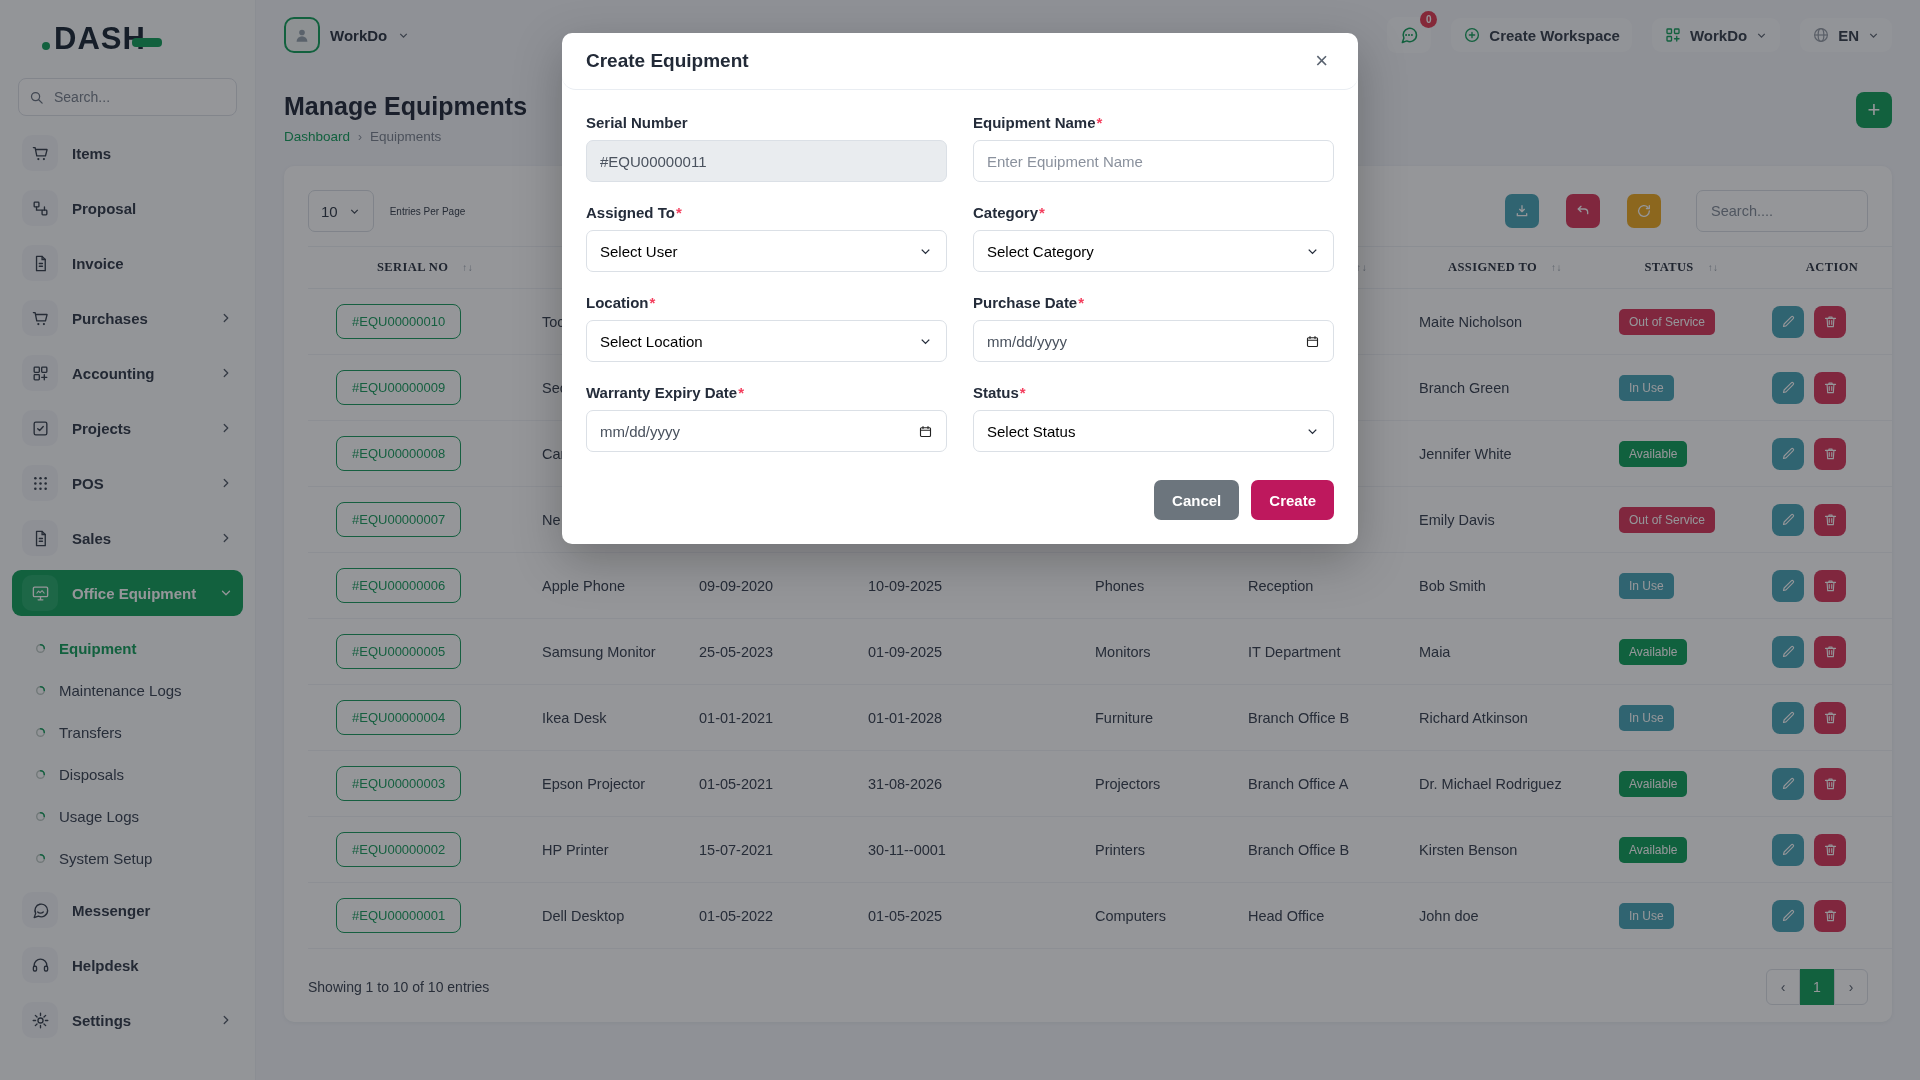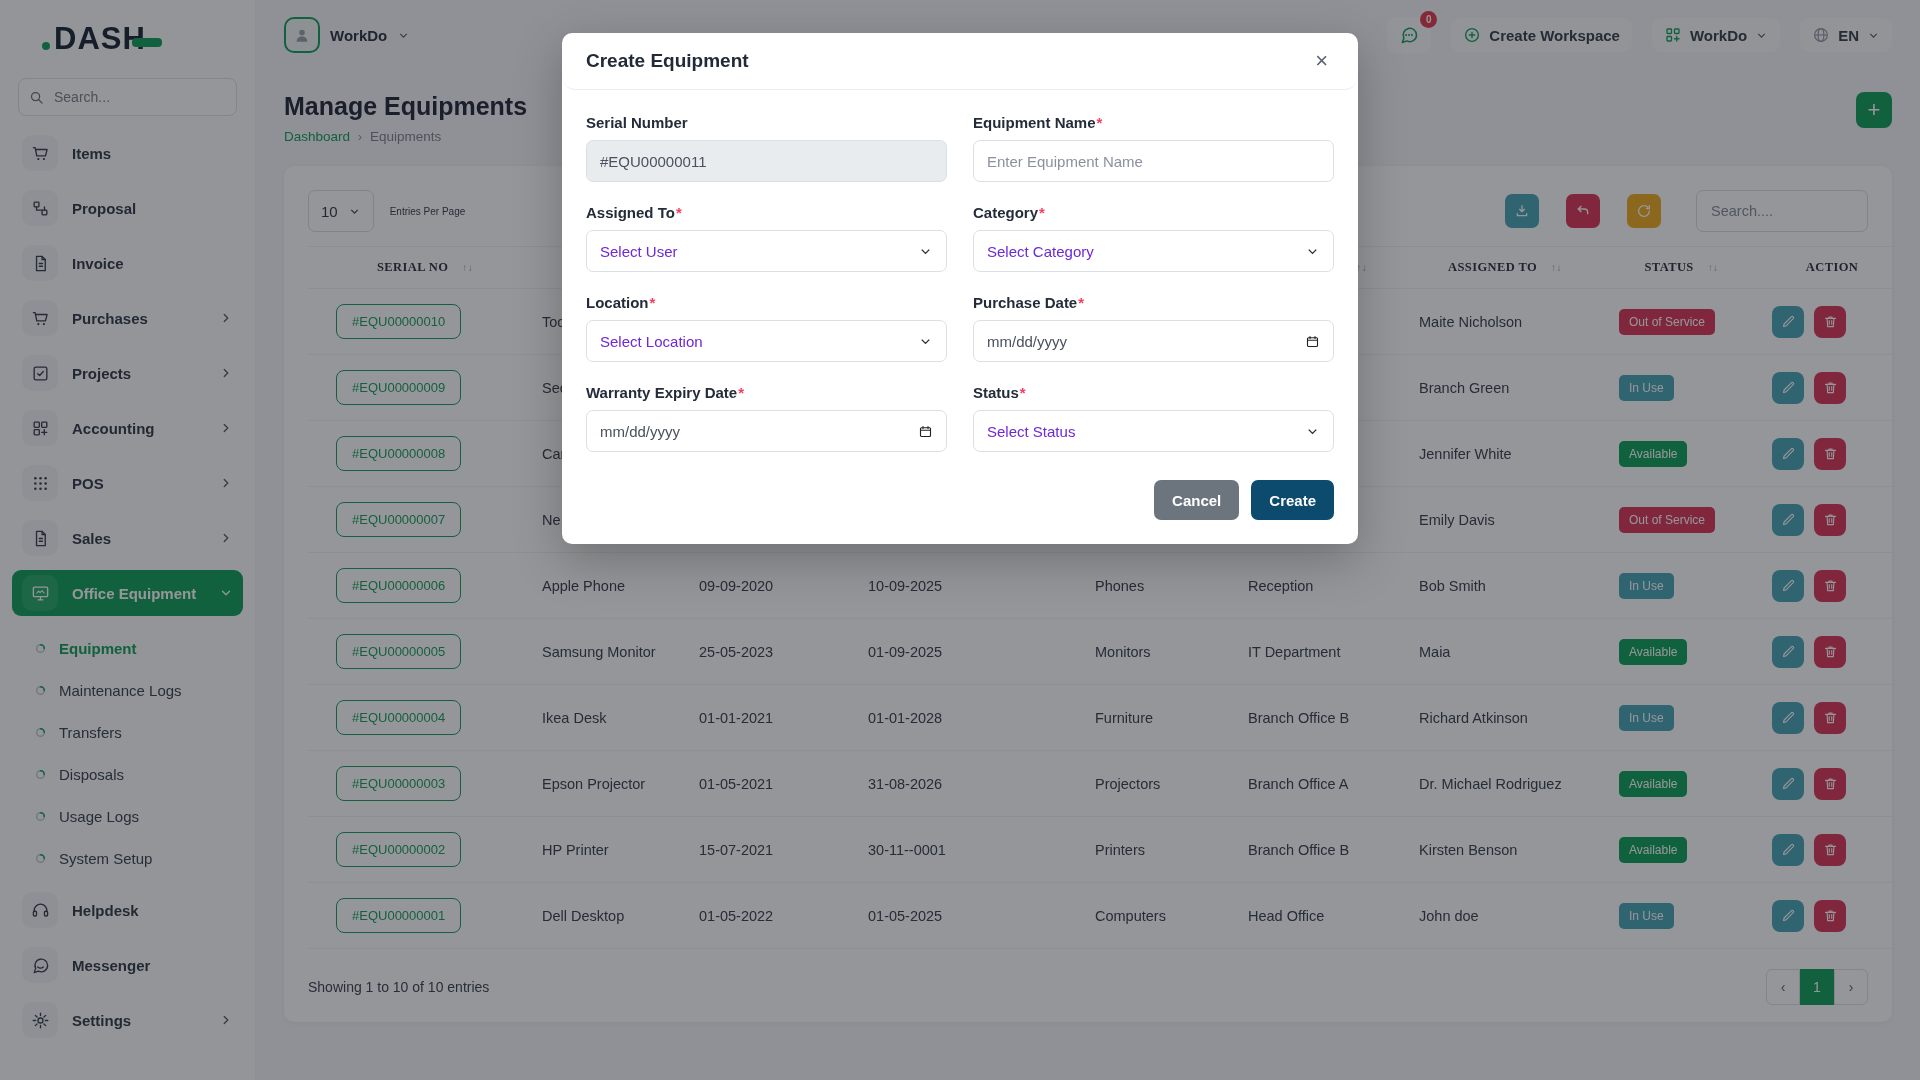--- a/index.html
+++ b/index.html
@@ -107,34 +107,34 @@
   .modal{position:fixed;left:562px;top:33px;width:796px;background:#fff;border-radius:10px;z-index:60;
     box-shadow:0 16px 48px rgba(0,0,0,.25);}
   .m-head{display:flex;align-items:center;padding:16px 24px;border-bottom:1px solid #e9edf2;border-radius:14px;}
   .m-title{font-size:19px;font-weight:700;color:#222a37;}
   .m-close{margin-left:auto;border:0;background:none;font-size:22px;color:#5a6370;cursor:pointer;line-height:1;}
   .m-body{padding:24px 24px 10px 24px;}
   .m-grid{display:grid;grid-template-columns:1fr 1fr;column-gap:26px;row-gap:22px;}
   .f-label{font-size:15px;font-weight:700;color:#242c3a;margin-bottom:9px;display:block;}
   .req{color:#f43f5e;margin-left:1px;}
   .f-input,.f-select,.f-date{height:42px;border:1px solid #dbe0e6;border-radius:7px;width:100%;
-    display:flex;align-items:center;padding:0 13px;font-size:15px;color:#6d28d9;background:#fff;}
+    display:flex;align-items:center;padding:0 13px;font-size:15px;color:#000000;background:#fff;}
   input.f-input{outline:0;font-family:inherit;}
   input.f-input::placeholder{color:#8a919d;}
   .f-input.disabled{background:#e9ecef;color:#4a525e;}
   .f-select{justify-content:space-between;cursor:pointer;}
   .f-select svg{width:15px;height:15px;color:#242c3a;}
   .f-date{justify-content:space-between;color:#4a525e;}
   .f-date .cal{display:flex;color:#222;}
   .f-date .cal svg{width:15px;height:15px;}
   .m-foot{display:flex;justify-content:flex-end;gap:12px;padding:18px 24px 24px 24px;}
   .btn{border:0;border-radius:7px;height:40px;padding:0 18px;font-size:15px;font-weight:600;color:#fff;
     cursor:pointer;font-family:inherit;}
   .btn-cancel{background:#6c757d;}
-  .btn-create{background:#0c4a6e;}
+  .btn-create{background:#be185d;}
 </style>
 </head>
 <body>
 
 <div class="screen">
 
   <aside class="sidebar">
     <div class="logo">
       <span class="logo-dot"></span>
       <span class="logo-text">DASH</span>
@@ -188,41 +188,41 @@
           <span class="nav-lb">Purchases</span>
           <span class="nav-ch">
             <svg viewBox="0 0 24 24" fill="none" stroke="currentColor" stroke-width="2.2">
               <path d="M9 6l6 6-6 6" stroke-linecap="round" stroke-linejoin="round"></path>
             </svg>
           </span>
         </div>
         <div class="nav-item">
           <span class="nav-ic">
             <svg viewBox="0 0 24 24" fill="none" stroke="currentColor" stroke-width="1.7">
-              <rect x="4" y="4" width="16" height="16" rx="2"></rect>
-              <path d="M8.5 12.2l2.4 2.4 4.6-5.2" stroke-linecap="round" stroke-linejoin="round"></path>
-            </svg>
-          </span>
-          <span class="nav-lb">Projects</span>
-          <span class="nav-ch">
-            <svg viewBox="0 0 24 24" fill="none" stroke="currentColor" stroke-width="2.2">
-              <path d="M9 6l6 6-6 6" stroke-linecap="round" stroke-linejoin="round"></path>
-            </svg>
-          </span>
-        </div>
-        <div class="nav-item">
-          <span class="nav-ic">
-            <svg viewBox="0 0 24 24" fill="none" stroke="currentColor" stroke-width="1.7">
               <rect x="4" y="4" width="6.5" height="6.5" rx="1"></rect>
               <rect x="13.5" y="4" width="6.5" height="6.5" rx="1"></rect>
               <rect x="4" y="13.5" width="6.5" height="6.5" rx="1"></rect>
               <path d="M16.8 13.5v6.5M13.5 16.8H20" stroke-linecap="round"></path>
             </svg>
           </span>
           <span class="nav-lb">Accounting</span>
+          <span class="nav-ch">
+            <svg viewBox="0 0 24 24" fill="none" stroke="currentColor" stroke-width="2.2">
+              <path d="M9 6l6 6-6 6" stroke-linecap="round" stroke-linejoin="round"></path>
+            </svg>
+          </span>
+        </div>
+        <div class="nav-item">
+          <span class="nav-ic">
+            <svg viewBox="0 0 24 24" fill="none" stroke="currentColor" stroke-width="1.7">
+              <rect x="4" y="4" width="16" height="16" rx="2"></rect>
+              <path d="M8.5 12.2l2.4 2.4 4.6-5.2" stroke-linecap="round" stroke-linejoin="round"></path>
+            </svg>
+          </span>
+          <span class="nav-lb">Projects</span>
           <span class="nav-ch">
             <svg viewBox="0 0 24 24" fill="none" stroke="currentColor" stroke-width="2.2">
               <path d="M9 6l6 6-6 6" stroke-linecap="round" stroke-linejoin="round"></path>
             </svg>
           </span>
         </div>
         <div class="nav-item">
           <span class="nav-ic">
             <svg viewBox="0 0 24 24" fill="currentColor">
               <circle cx="5.5" cy="5.5" r="1.6"></circle>
@@ -324,35 +324,35 @@
                 <circle cx="12" cy="12" r="7" stroke="#c0cbc6" stroke-width="2.6"></circle>
                 <path d="M12 5a7 7 0 0 1 7 7" stroke="#17a05e" stroke-width="2.8" stroke-linecap="round"></path>
               </svg>
             </span>
             <span class="s-lb">System Setup</span>
           </div>
         </div>
         <div class="nav-item">
           <span class="nav-ic">
             <svg viewBox="0 0 24 24" fill="none" stroke="currentColor" stroke-width="1.7">
+              <path d="M21 12a8 8 0 0 1-11.6 7.1L4 21l1.9-5.4A8 8 0 1 1 21 12z" stroke-linejoin="round"></path>
+              <path d="M8.5 14c.9.9 2.1 1.4 3.5 1.4s2.6-.5 3.5-1.4" stroke-linecap="round"></path>
+            </svg>
+          </span>
+          <span class="nav-lb">Messenger</span>
+        </div>
+        <div class="nav-item">
+          <span class="nav-ic">
+            <svg viewBox="0 0 24 24" fill="none" stroke="currentColor" stroke-width="1.7">
               <path d="M4 14v-2a8 8 0 0 1 16 0v2"></path>
               <rect x="3" y="13" width="4" height="6" rx="1.5"></rect>
               <rect x="17" y="13" width="4" height="6" rx="1.5"></rect>
             </svg>
           </span>
           <span class="nav-lb">Helpdesk</span>
-        </div>
-        <div class="nav-item">
-          <span class="nav-ic">
-            <svg viewBox="0 0 24 24" fill="none" stroke="currentColor" stroke-width="1.7">
-              <path d="M21 12a8 8 0 0 1-11.6 7.1L4 21l1.9-5.4A8 8 0 1 1 21 12z" stroke-linejoin="round"></path>
-              <path d="M8.5 14c.9.9 2.1 1.4 3.5 1.4s2.6-.5 3.5-1.4" stroke-linecap="round"></path>
-            </svg>
-          </span>
-          <span class="nav-lb">Messenger</span>
         </div>
         <div class="nav-item">
           <span class="nav-ic">
             <svg viewBox="0 0 24 24" fill="none" stroke="currentColor" stroke-width="1.7">
               <circle cx="12" cy="12" r="3.2"></circle>
               <path d="M12 2.8v3M12 18.2v3M2.8 12h3M18.2 12h3M5.5 5.5l2.1 2.1M16.4 16.4l2.1 2.1M18.5 5.5l-2.1 2.1M7.6 16.4l-2.1 2.1" stroke-linecap="round"></path>
             </svg>
           </span>
           <span class="nav-lb">Settings</span>
           <span class="nav-ch">

